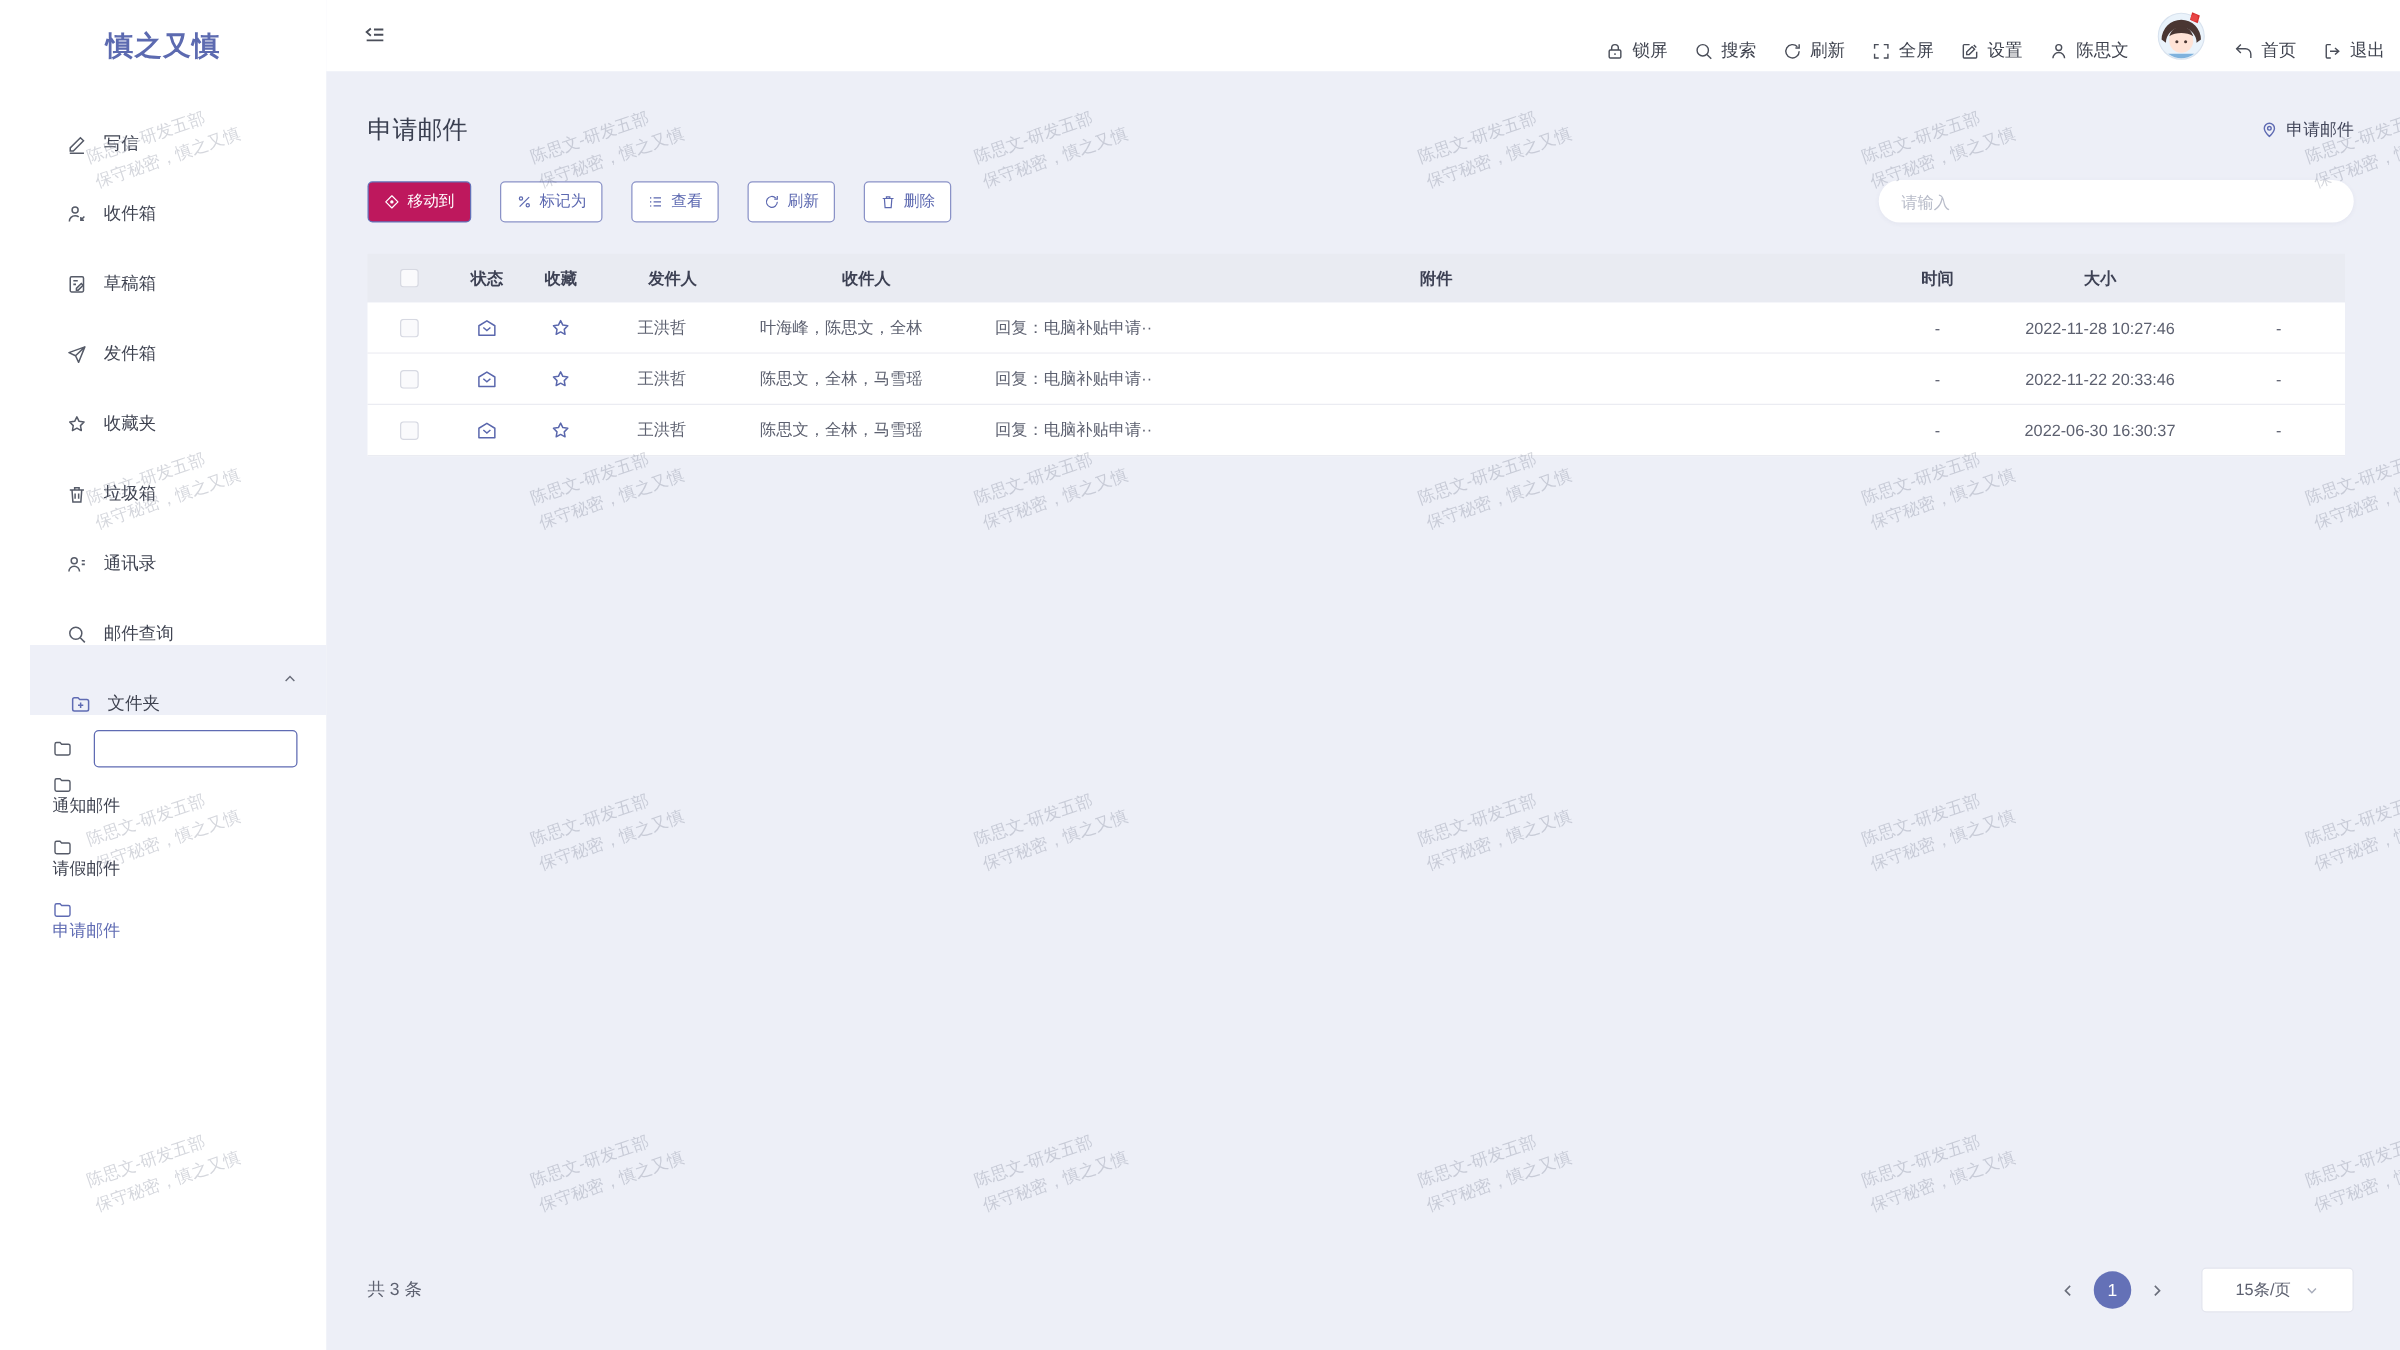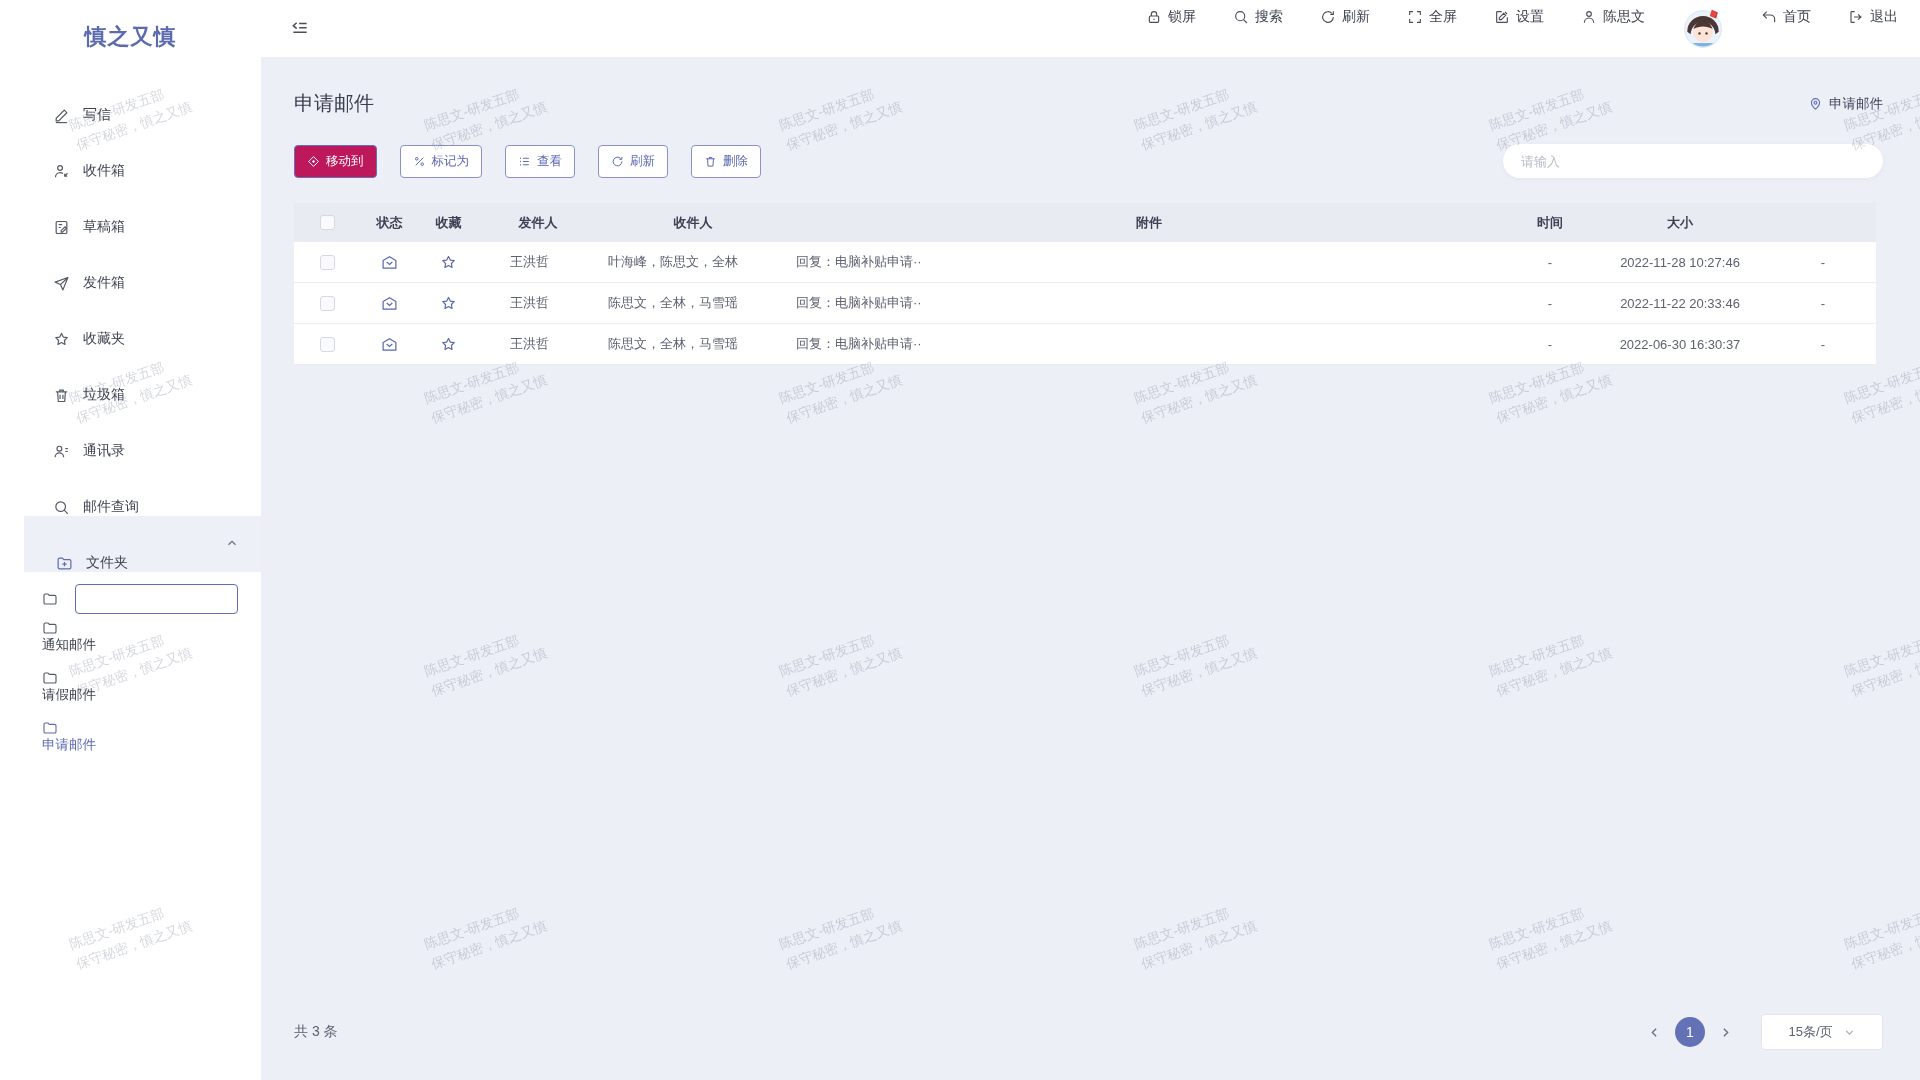--- a/index.html
+++ b/index.html
@@ -31,21 +31,21 @@
   .folder-input-row .nicon{width:16px;height:16px;margin-right:17px;color:#565b68;}
   .new-folder-input{width:163px;height:30px;border:1px solid var(--primary);border-radius:4px;background:#fff;outline:none;padding:0 8px;font-size:13px;}
   .folder-item{display:flex;align-items:flex-start;height:50px;padding-left:42px;font-size:13.5px;color:#3f4351;cursor:pointer;flex-direction:column;}
   .folder-item .nicon{width:16px;height:16px;margin-right:17px;color:#565b68;}
   .folder-item.selected{color:var(--primary);}
   .folder-item.selected .nicon{color:var(--primary);}
 
   
   .topbar{position:absolute;left:261px;top:0;right:0;height:57px;background:#fff;display:flex;align-items:center;z-index:3;}
   .collapse-btn{margin-left:29px;width:20px;height:20px;color:#4a4e59;cursor:pointer;}
-  .topbar-right{margin-left:auto;margin-right:22px;display:flex;align-items:flex-start;gap:37px;}
+  .topbar-right{margin-left:auto;margin-right:12px;display:flex;align-items:flex-end;gap:21px;}
   .topbar-item{display:flex;align-items:center;gap:6px;color:#3f434f;font-size:14px;cursor:pointer;white-space:nowrap;}
   .topbar-item .ticon{width:16px;height:16px;color:#4a4e59;}
   .avatar{width:42px;height:42px;border-radius:50%;cursor:pointer;overflow:visible;}
 
   
   .content{position:absolute;left:261px;top:57px;right:0;bottom:0;padding:0 37px 0 33px;}
   .content-header{margin-top:33px;display:flex;align-items:center;justify-content:space-between;}
   .page-title{font-size:20px;color:#3a3f50;font-weight:500;}
   .location{display:flex;align-items:center;gap:6px;font-size:13.5px;color:#42465a;cursor:pointer;}
   .location .licon{width:15px;height:15px;color:var(--primary);}

